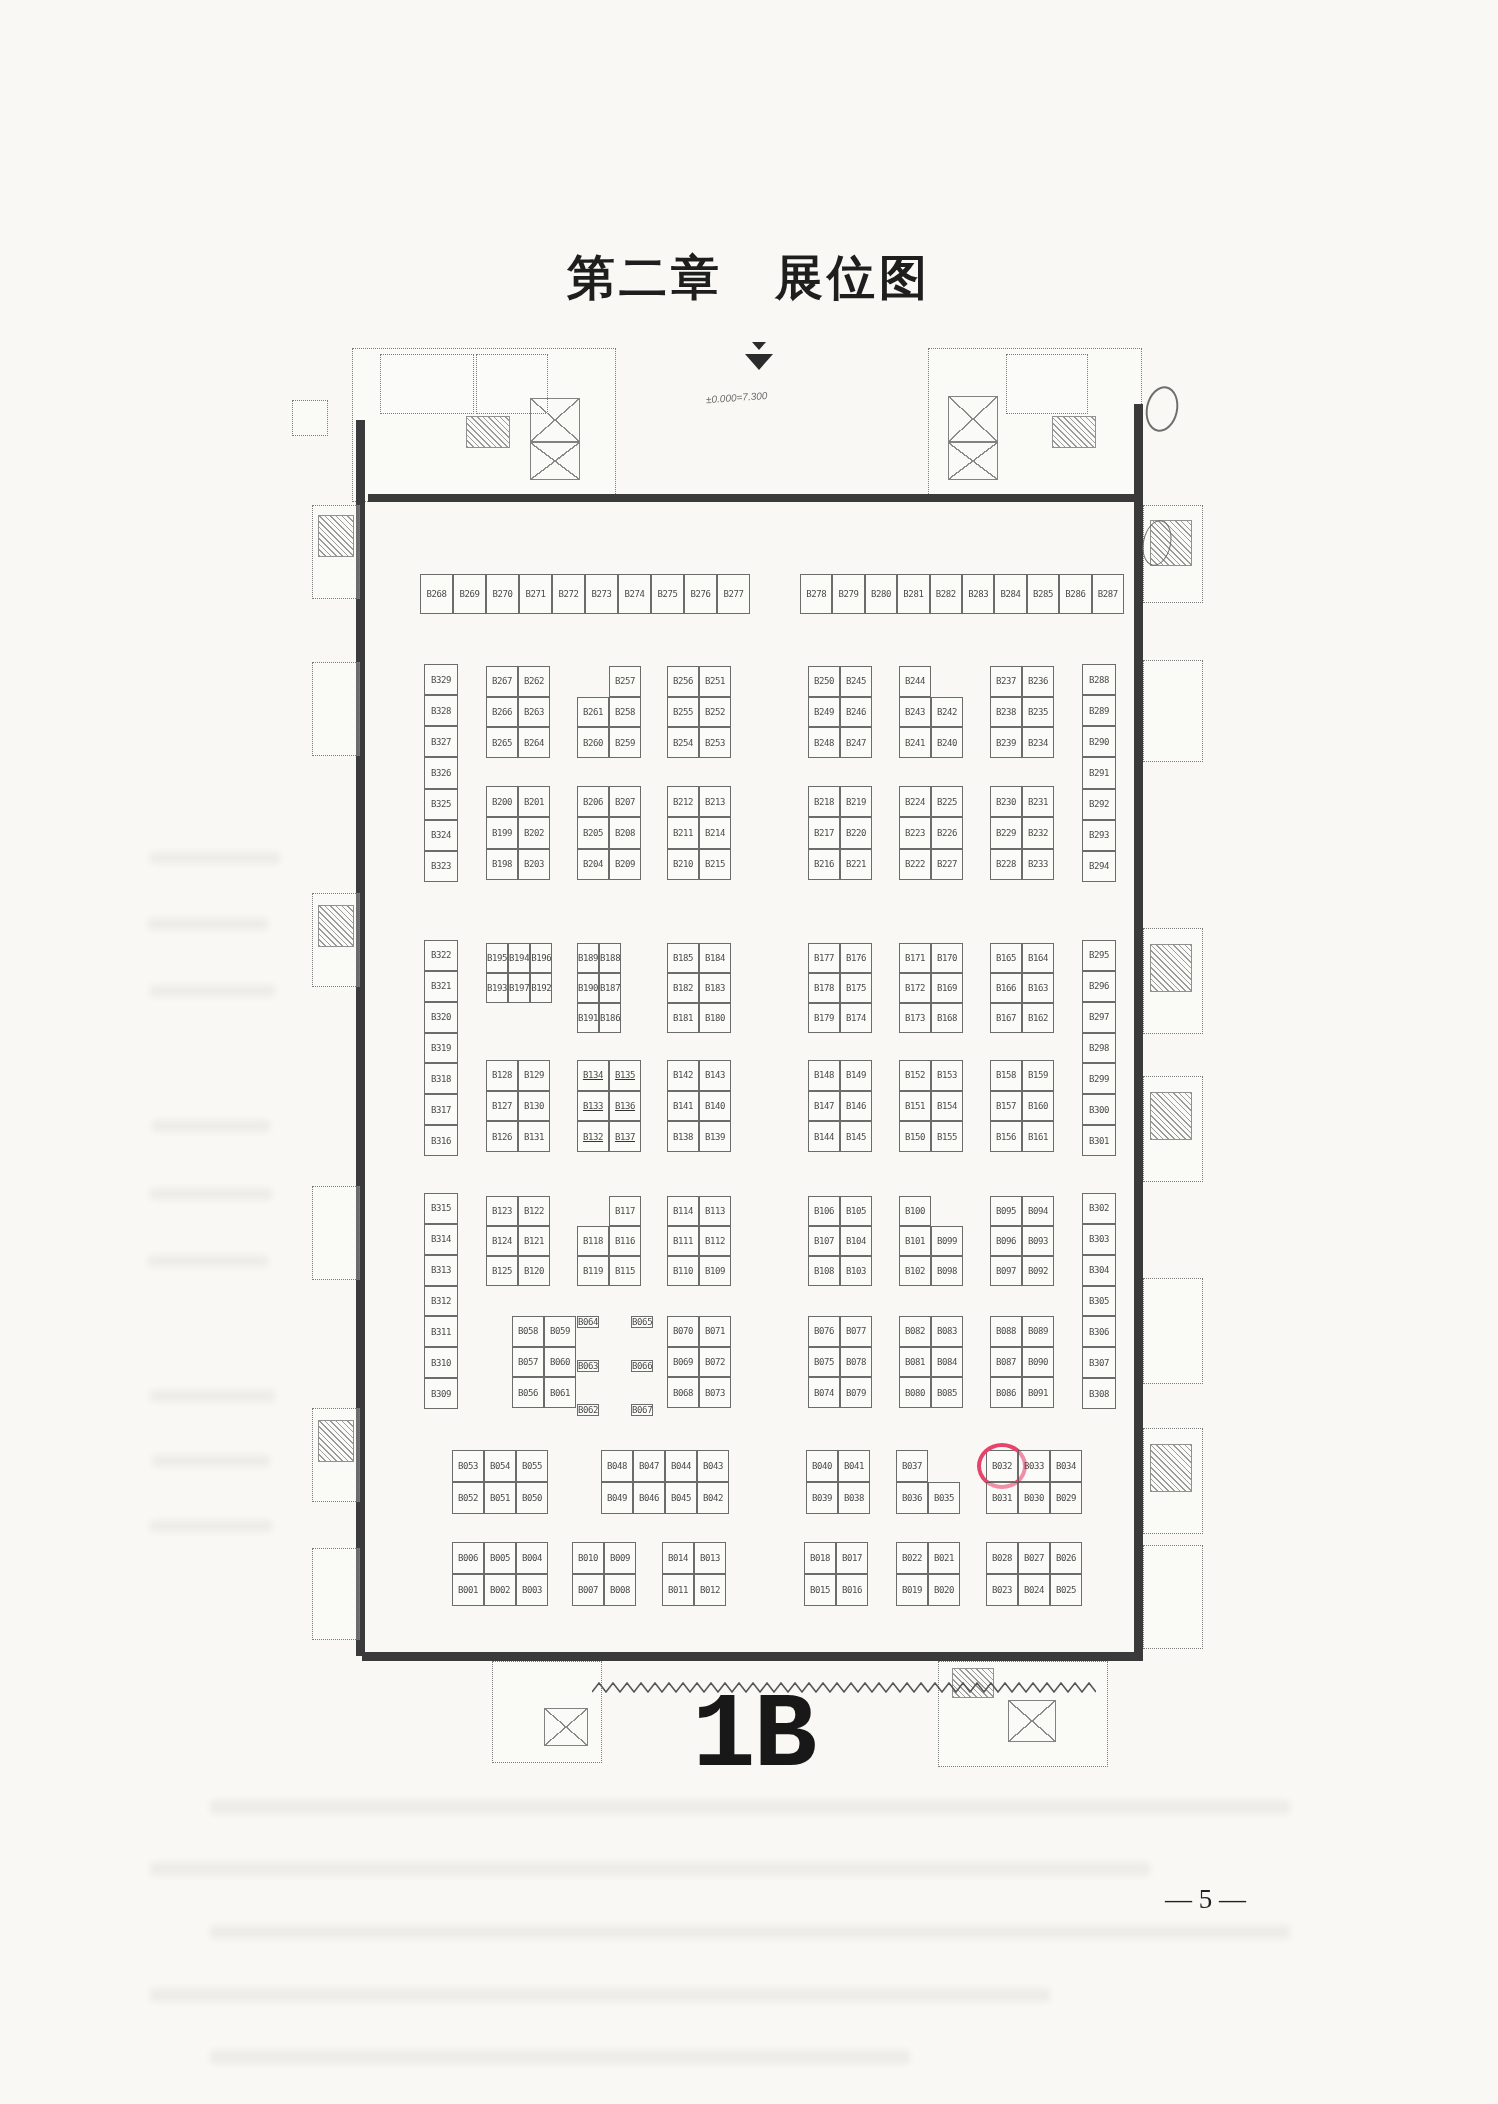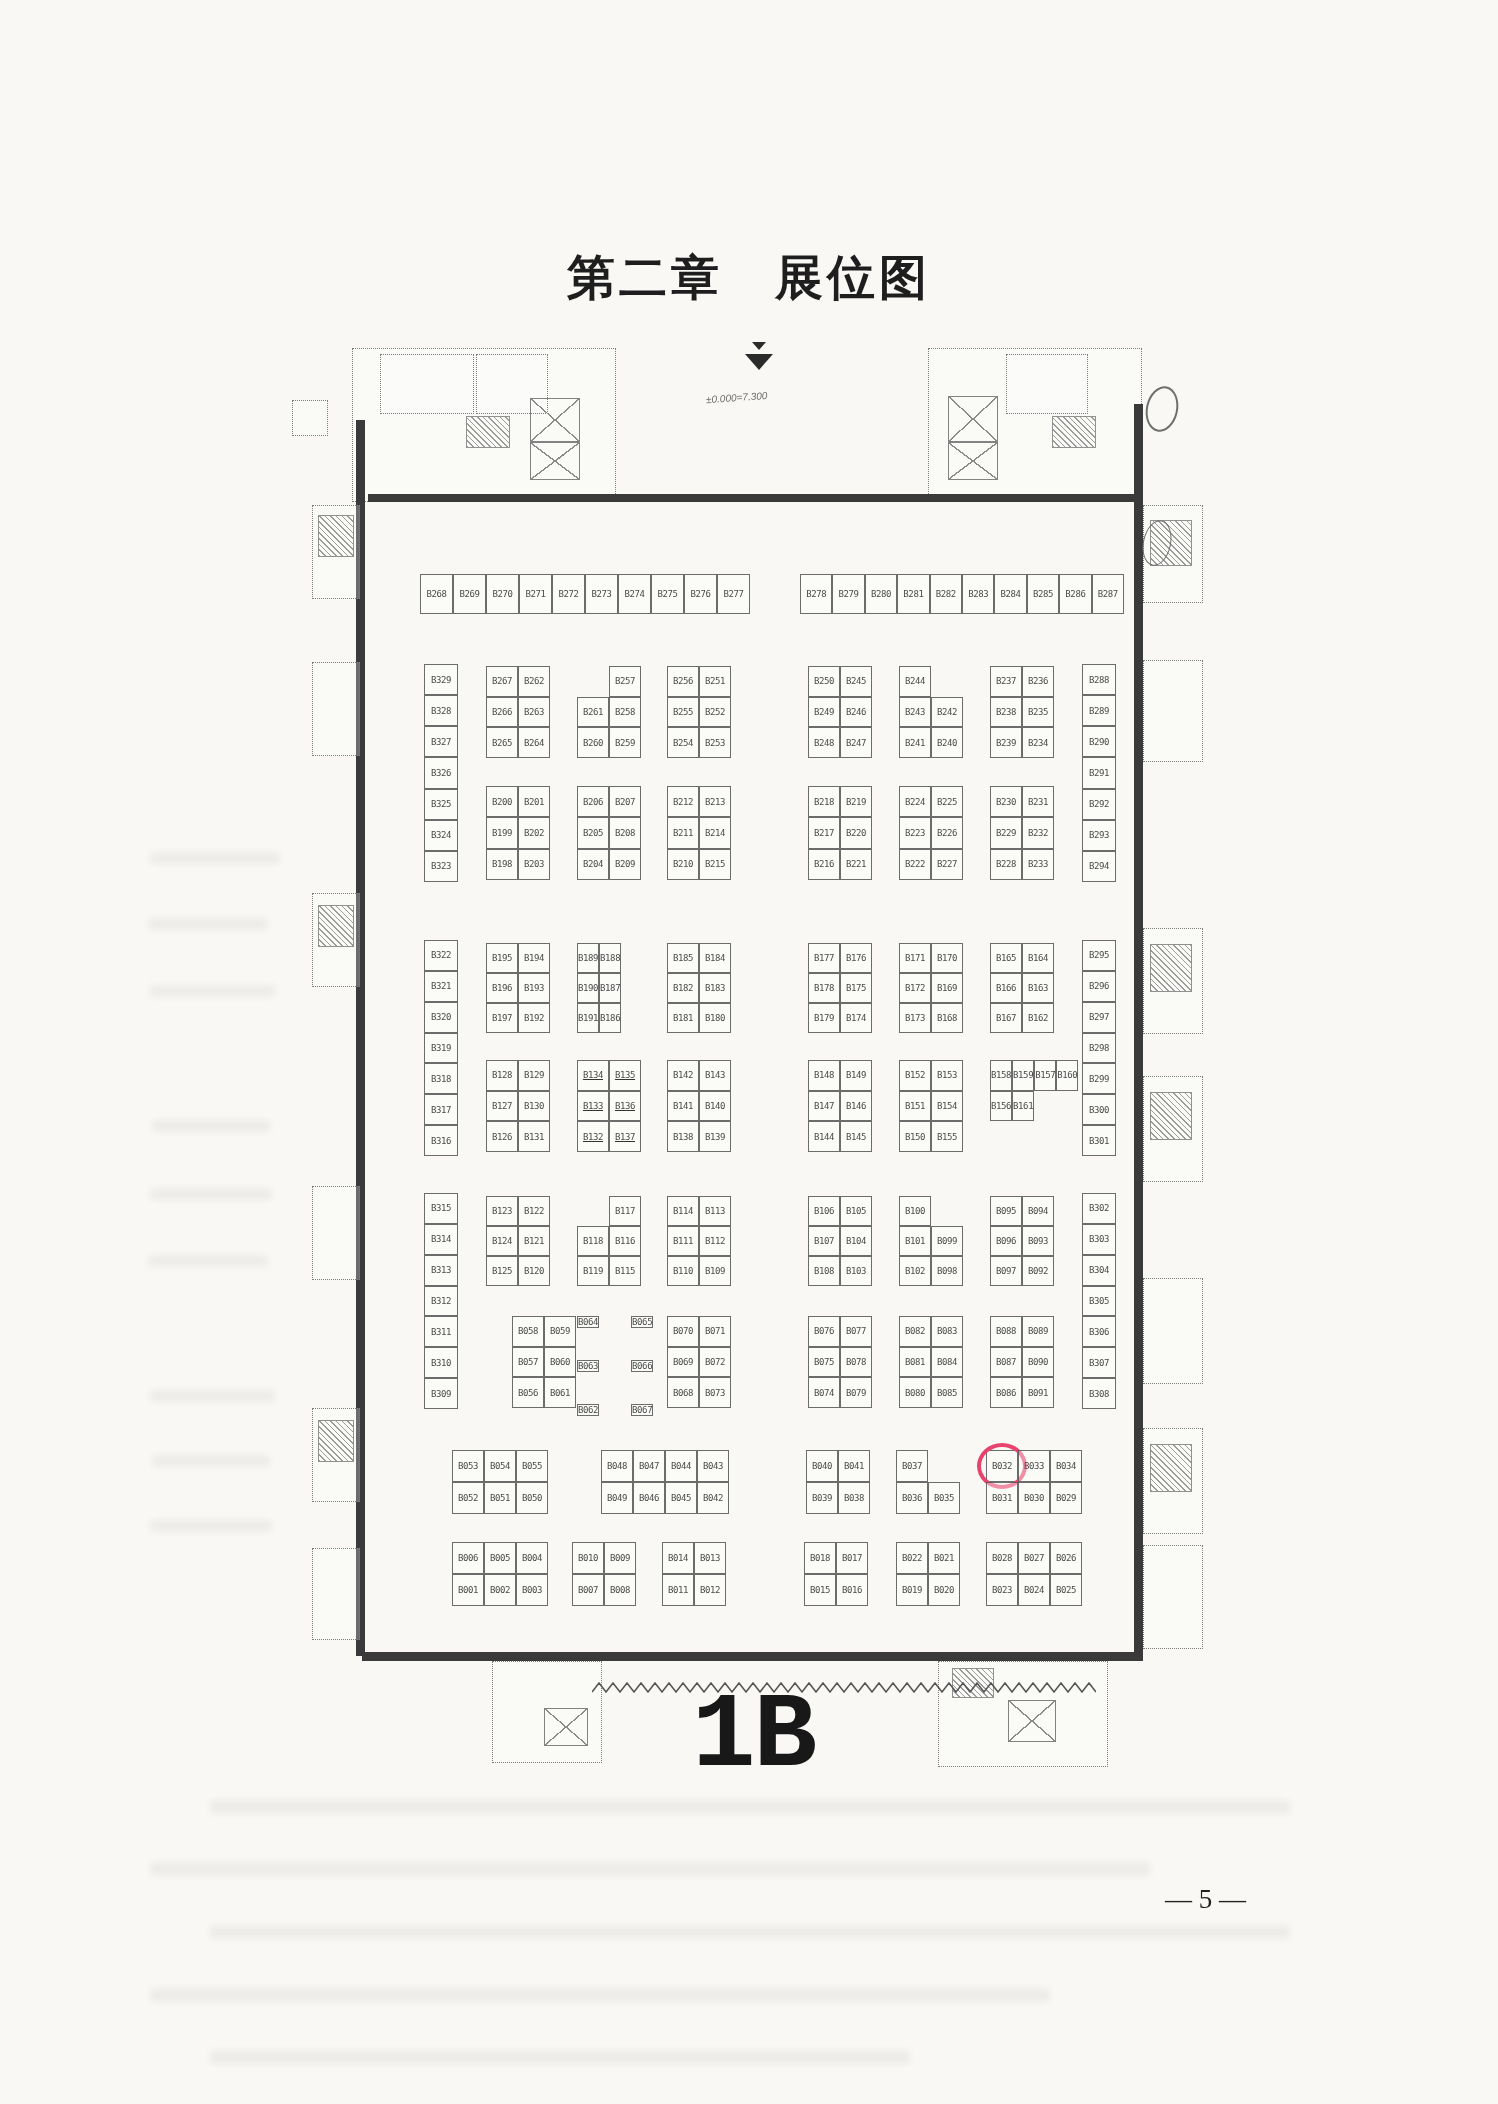--- a/index.html
+++ b/index.html
@@ -244,21 +244,21 @@
         </div>
         <div class="block" style="left: 424px; top: 940px; width: 34px; height: 216px; grid-template-columns: repeat(1, 1fr); grid-template-rows: repeat(7, 1fr);">
           <div class="cell">B322</div>
           <div class="cell">B321</div>
           <div class="cell">B320</div>
           <div class="cell">B319</div>
           <div class="cell">B318</div>
           <div class="cell">B317</div>
           <div class="cell">B316</div>
         </div>
-        <div class="block" style="left: 486px; top: 943px; width: 64px; height: 90px; grid-template-columns: repeat(2, 1fr); grid-template-rows: repeat(3, 1fr);">
+        <div class="block" style="left: 486px; top: 943px; width: 64px; height: 90px; grid-template-columns: repeat(3, 1fr); grid-template-rows: repeat(3, 1fr);">
           <div class="cell">B195</div>
           <div class="cell">B194</div>
           <div class="cell">B196</div>
           <div class="cell">B193</div>
           <div class="cell">B197</div>
           <div class="cell">B192</div>
         </div>
         <div class="block" style="left: 577px; top: 943px; width: 44px; height: 90px; grid-template-columns: repeat(2, 1fr); grid-template-rows: repeat(3, 1fr); border-radius: 32px;">
           <div class="cell">B189</div>
           <div class="cell">B188</div>
@@ -341,21 +341,21 @@
           <div class="cell">B145</div>
         </div>
         <div class="block" style="left: 899px; top: 1060px; width: 64px; height: 92px; grid-template-columns: repeat(2, 1fr); grid-template-rows: repeat(3, 1fr);">
           <div class="cell">B152</div>
           <div class="cell">B153</div>
           <div class="cell">B151</div>
           <div class="cell">B154</div>
           <div class="cell">B150</div>
           <div class="cell">B155</div>
         </div>
-        <div class="block" style="left: 990px; top: 1060px; width: 64px; height: 92px; grid-template-columns: repeat(4, 1fr); grid-template-rows: repeat(3, 1fr); text-align: right;">
+        <div class="block" style="left: 990px; top: 1060px; width: 64px; height: 92px; grid-template-columns: repeat(2, 1fr); grid-template-rows: repeat(3, 1fr); text-align: right;">
           <div class="cell">B158</div>
           <div class="cell">B159</div>
           <div class="cell">B157</div>
           <div class="cell">B160</div>
           <div class="cell">B156</div>
           <div class="cell">B161</div>
         </div>
         <div class="block" style="left: 424px; top: 1193px; width: 34px; height: 216px; grid-template-columns: repeat(1, 1fr); grid-template-rows: repeat(7, 1fr);">
           <div class="cell">B315</div>
           <div class="cell">B314</div>

